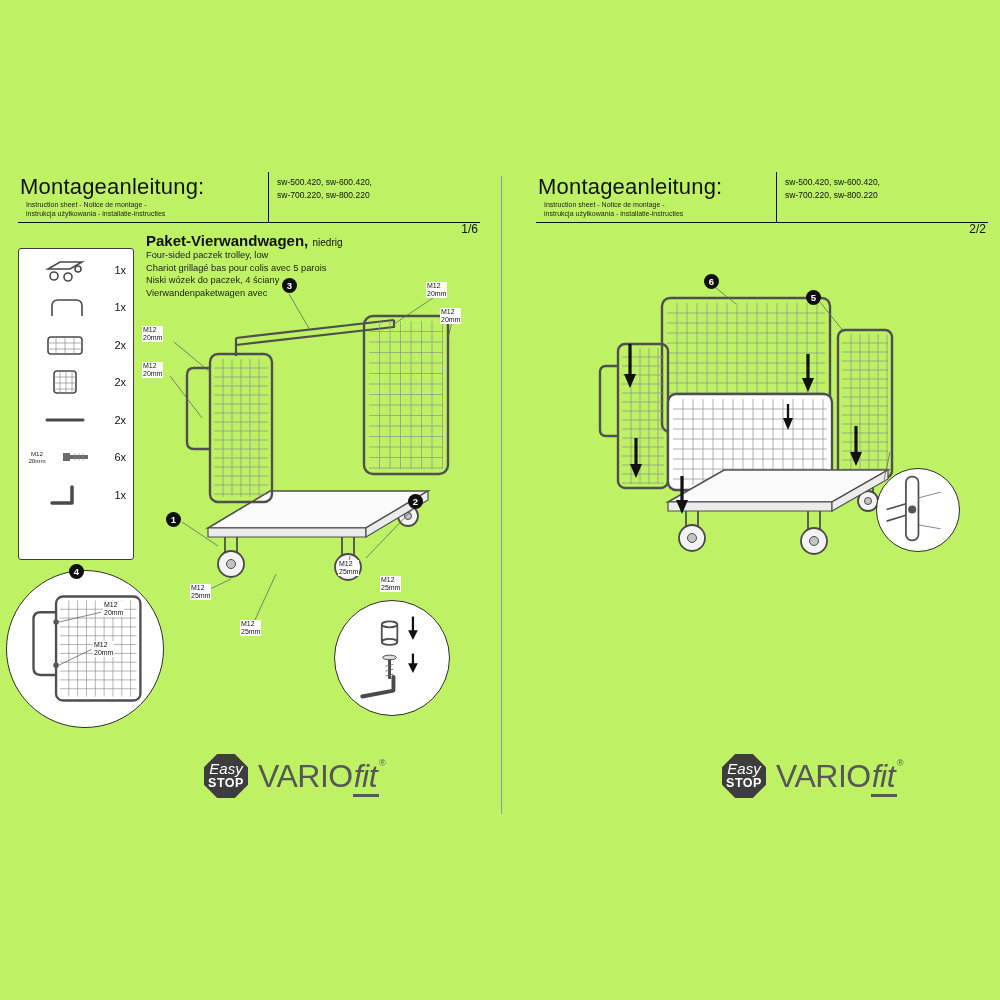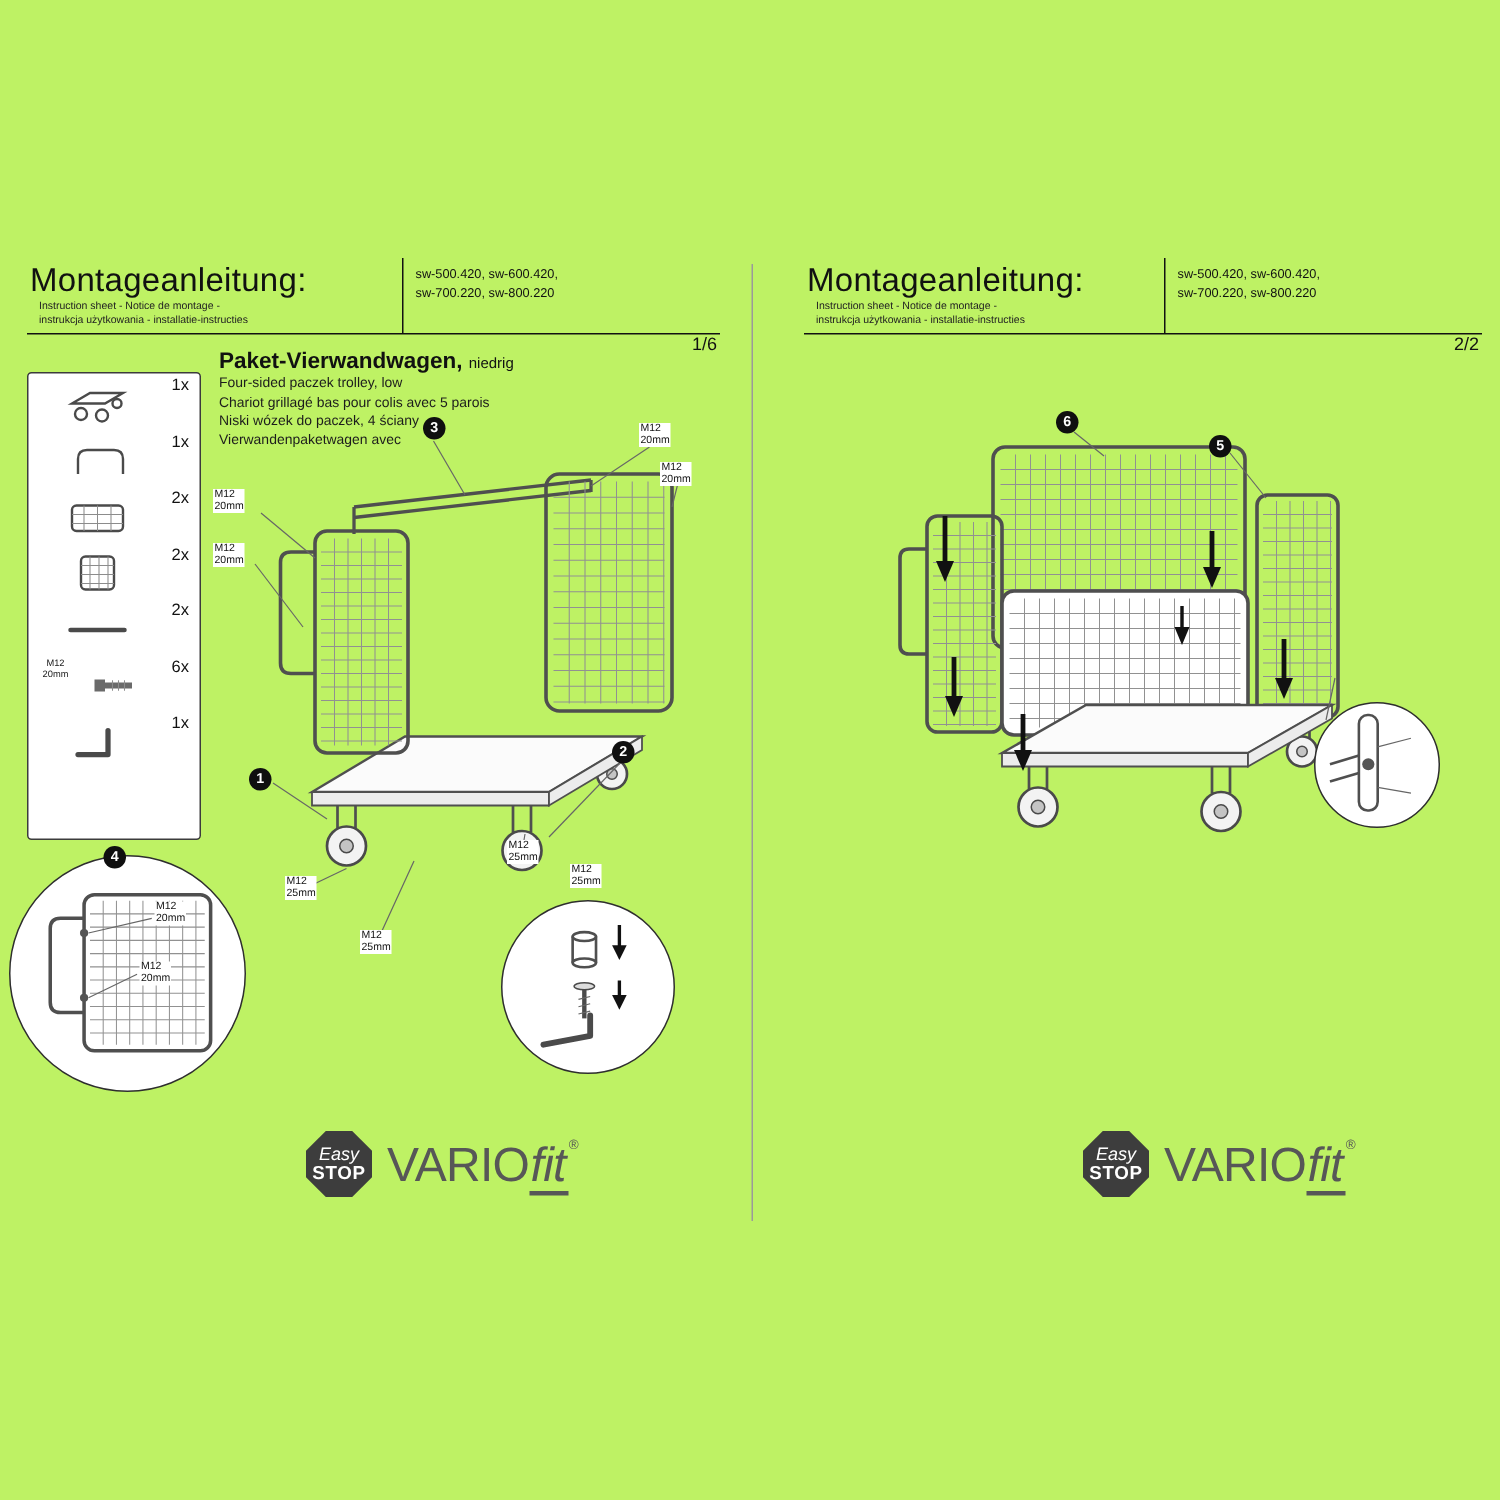--- a/index.html
+++ b/index.html
@@ -22,21 +22,21 @@
   .pagenum { position:absolute; right:2px; top:50px; font-size:12px; color:#111; }
 
   
   .product { position:absolute; left:128px; top:60px; }
   .product-title { font-size:15px; font-weight:bold; color:#111; }
   .product-suffix { font-size:10px; font-weight:normal; }
   .product-line { font-size:9.3px; line-height:1.35; color:#1c1c1c; }
 
   
   .parts-box { position:absolute; left:0; top:76px; width:116px; height:312px; border:1.2px solid #3c3c3c; border-radius:3px; padding:2px 0; background:#fff; }
-  .part-row { height:37.5px; display:flex; padding:0 7px; gap:3px; }
+  .part-row { height:37.5px; display:flex; align-items:center; padding:0 7px; gap:3px; }
   .part-ico { flex:1; display:flex; justify-content:center; align-items:center; }
   .part-qty { font-size:11px; width:20px; text-align:right; color:#111; }
   .part-sub { font-size:6.2px; line-height:1.15; text-align:center; color:#222; width:22px; }
   .part-sub span { display:block; }
 
   
   .drawing { position:absolute; }
   .d1 { left:118px; top:104px; width:344px; height:362px; }
   .d2 { left:56px;  top:98px;  width:330px; height:364px; }
 
@@ -70,21 +70,21 @@
   .detail { position:absolute; border:1.6px solid #2e2e2e; border-radius:50%; background:#fff; }
   .detailA { left:-12px; top:398px; width:158px; height:158px; }
   .detailB { left:316px; top:428px; width:116px; height:116px; }
   .detailC { left:340px; top:296px; width:84px; height:84px; }
 
   
   .footer { position:absolute; left:186px; top:582px; display:flex; align-items:center; gap:10px; }
   .octagon { width:44px; height:44px; background:#3d3d3d; color:#fff;
     clip-path:polygon(30% 0,70% 0,100% 30%,100% 70%,70% 100%,30% 100%,0 70%,0 30%);
     display:flex; flex-direction:column; align-items:center; justify-content:center; }
-  .easy { font-style:italic; font-size:12px; line-height:1; }
+  .easy { font-style:italic; font-size:15px; line-height:1; }
   .stop { font-weight:bold; font-size:12.5px; letter-spacing:0.5px; line-height:1.15; }
   .brand { font-size:32px; font-weight:normal; color:#575757; letter-spacing:-0.5px; }
   .brand .b2 { font-style:italic; border-bottom:3px solid #575757; padding:0 2px 0 1px; }
   .brand .reg { font-size:9px; vertical-align:top; }
 </style>
 </head>
 <body>
 
 <div class="canvas">
   <div class="divider"></div>

